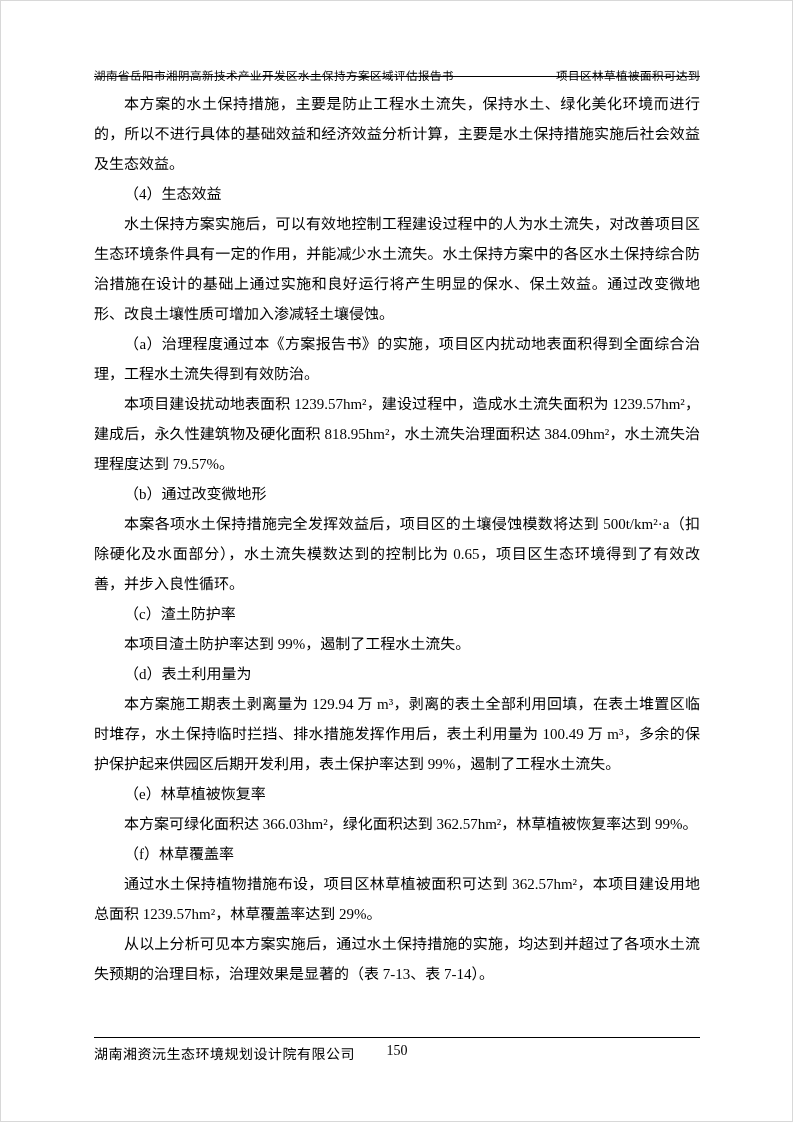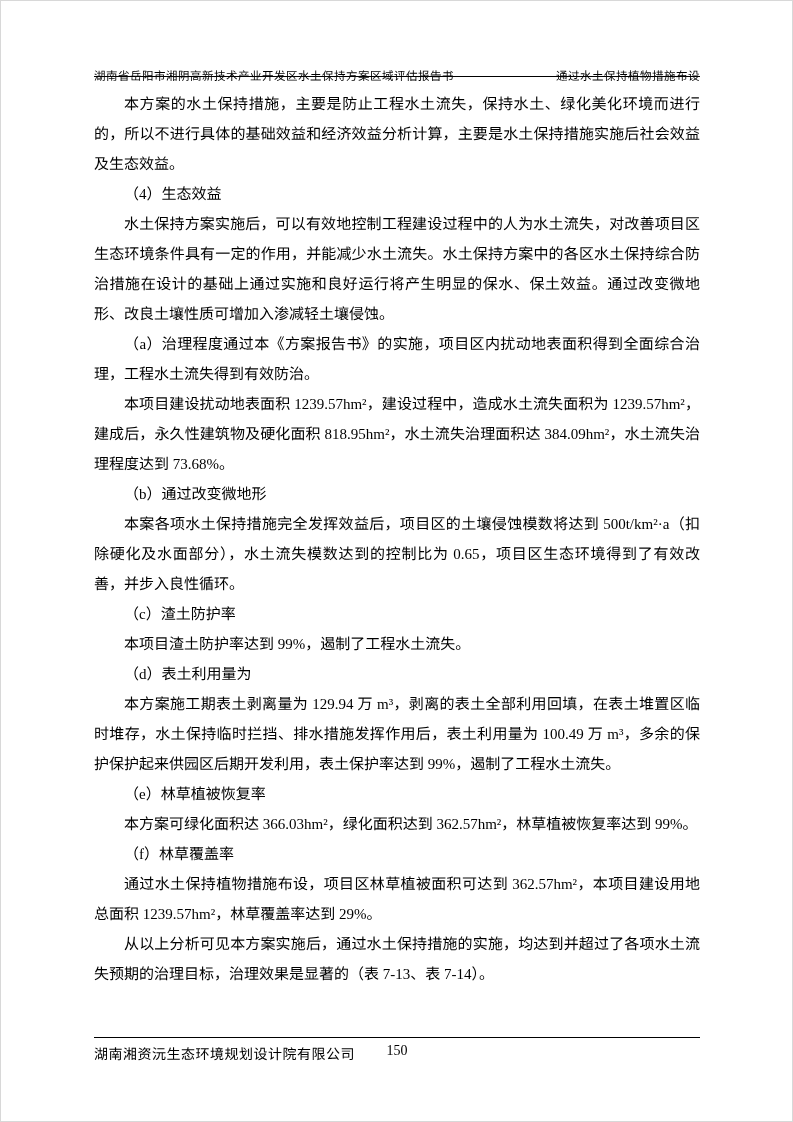--- a/index.html
+++ b/index.html
@@ -82,31 +82,31 @@
     text-align: center;
   }
 </style>
 </head>
 <body>
 
 <div class="page">
 
   <div class="page-header">
     <span class="header-left">湖南省岳阳市湘阴高新技术产业开发区水土保持方案区域评估报告书</span>
-    <span class="header-right">通过水土保持植物措施布设</span>
+    <span class="header-right">项目区林草植被面积可达到</span>
   </div>
 
   <hr class="header-rule">
 
   <div class="doc-body">
     <p>本方案的水土保持措施，主要是防止工程水土流失，保持水土、绿化美化环境而进行的，所以不进行具体的基础效益和经济效益分析计算，主要是水土保持措施实施后社会效益及生态效益。</p>
     <p>（4）生态效益</p>
     <p>水土保持方案实施后，可以有效地控制工程建设过程中的人为水土流失，对改善项目区生态环境条件具有一定的作用，并能减少水土流失。水土保持方案中的各区水土保持综合防治措施在设计的基础上通过实施和良好运行将产生明显的保水、保土效益。通过改变微地形、改良土壤性质可增加入渗减轻土壤侵蚀。</p>
     <p>（a）治理程度通过本《方案报告书》的实施，项目区内扰动地表面积得到全面综合治理，工程水土流失得到有效防治。</p>
-    <p>本项目建设扰动地表面积 1239.57hm²，建设过程中，造成水土流失面积为 1239.57hm²，建成后，永久性建筑物及硬化面积 818.95hm²，水土流失治理面积达 384.09hm²，水土流失治理程度达到 73.68%。</p>
+    <p>本项目建设扰动地表面积 1239.57hm²，建设过程中，造成水土流失面积为 1239.57hm²，建成后，永久性建筑物及硬化面积 818.95hm²，水土流失治理面积达 384.09hm²，水土流失治理程度达到 79.57%。</p>
     <p>（b）通过改变微地形</p>
     <p>本案各项水土保持措施完全发挥效益后，项目区的土壤侵蚀模数将达到 500t/km²·a（扣除硬化及水面部分），水土流失模数达到的控制比为 0.65，项目区生态环境得到了有效改善，并步入良性循环。</p>
     <p>（c）渣土防护率</p>
     <p>本项目渣土防护率达到 99%，遏制了工程水土流失。</p>
     <p>（d）表土利用量为</p>
     <p>本方案施工期表土剥离量为 129.94 万 m³，剥离的表土全部利用回填，在表土堆置区临时堆存，水土保持临时拦挡、排水措施发挥作用后，表土利用量为 100.49 万 m³，多余的保护保护起来供园区后期开发利用，表土保护率达到 99%，遏制了工程水土流失。</p>
     <p>（e）林草植被恢复率</p>
     <p>本方案可绿化面积达 366.03hm²，绿化面积达到 362.57hm²，林草植被恢复率达到 99%。</p>
     <p>（f）林草覆盖率</p>
     <p>通过水土保持植物措施布设，项目区林草植被面积可达到 362.57hm²，本项目建设用地总面积 1239.57hm²，林草覆盖率达到 29%。</p>

